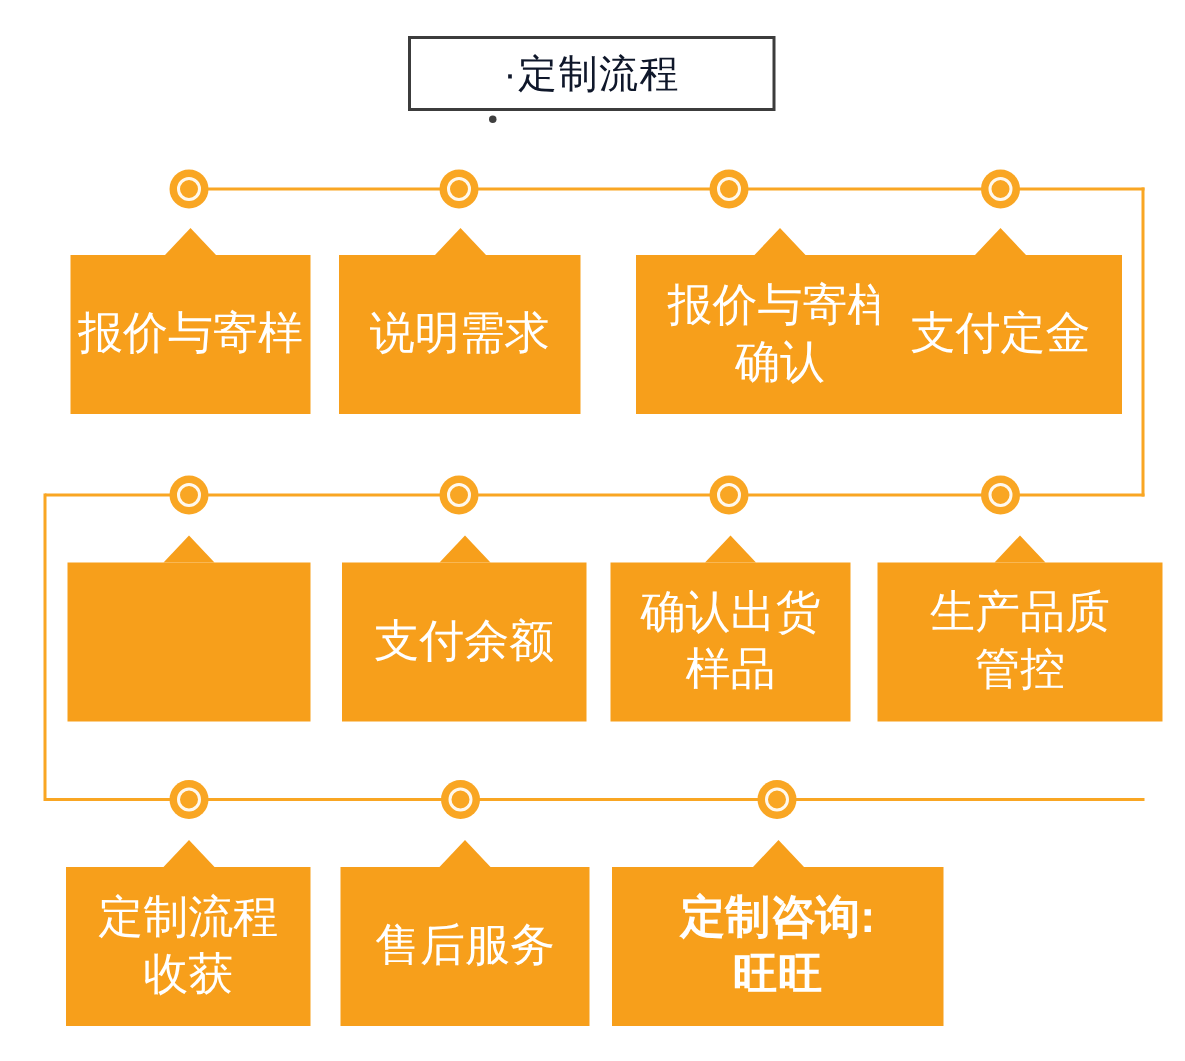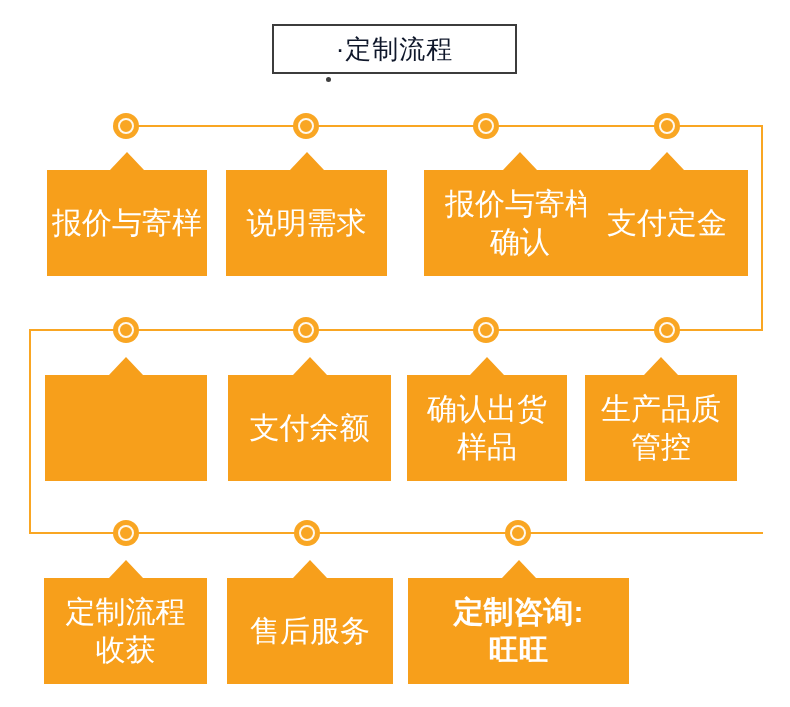--- a/index.html
+++ b/index.html
@@ -171,21 +171,21 @@
   </div>
   <div class="step" style="left:228px; top:375px; width:163px;">
     <span class="pointer"></span>
     <span class="label">支付余额</span>
   </div>
   <div class="step" style="left:407px; top:375px; width:160px;justify-content:center;">
     <span class="pointer"></span>
     <span class="label">确认出货
 样品</span>
   </div>
-  <div class="step" style="left:585px; top:375px; width:152px;">
+  <div class="step" style="left:585px; top:375px; width:190px;">
     <span class="pointer"></span>
     <span class="label">生产品质
 管控</span>
   </div>
 
   <div class="step" style="left:44px; top:578px; width:163px;">
     <span class="pointer"></span>
     <span class="label">定制流程
 收获</span>
   </div>

